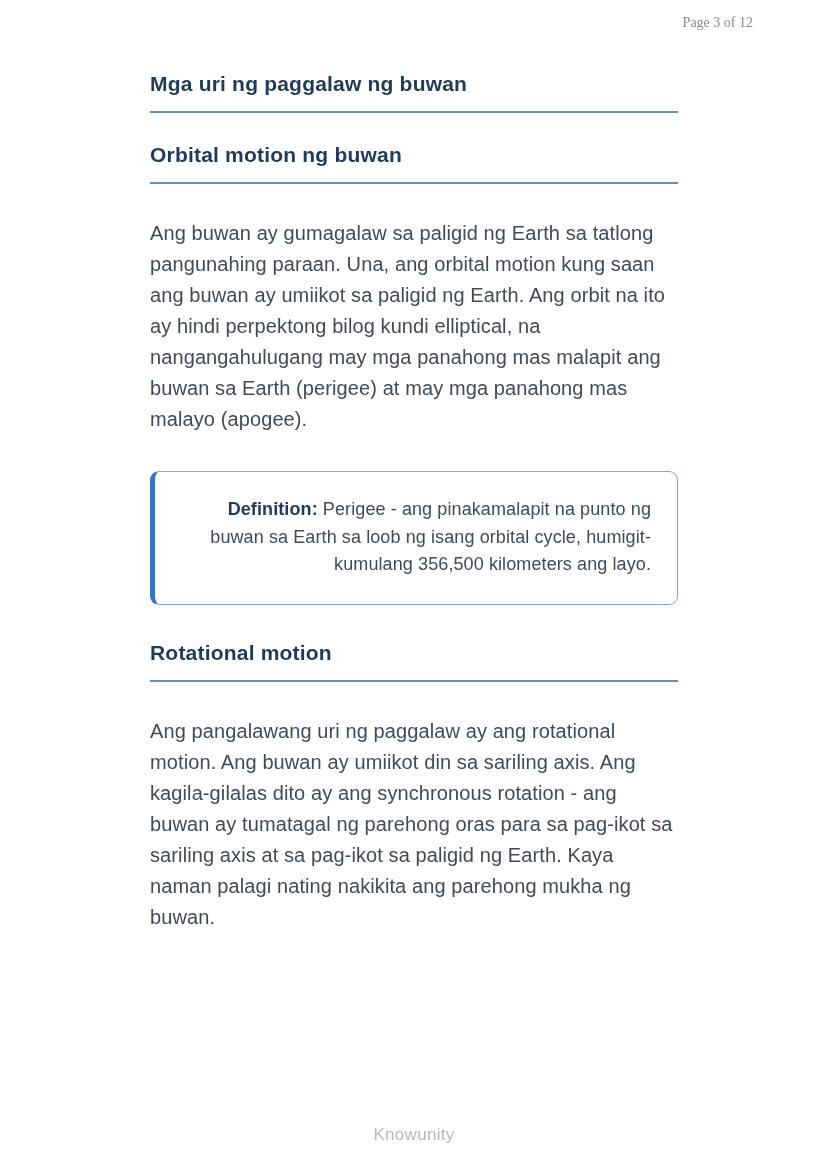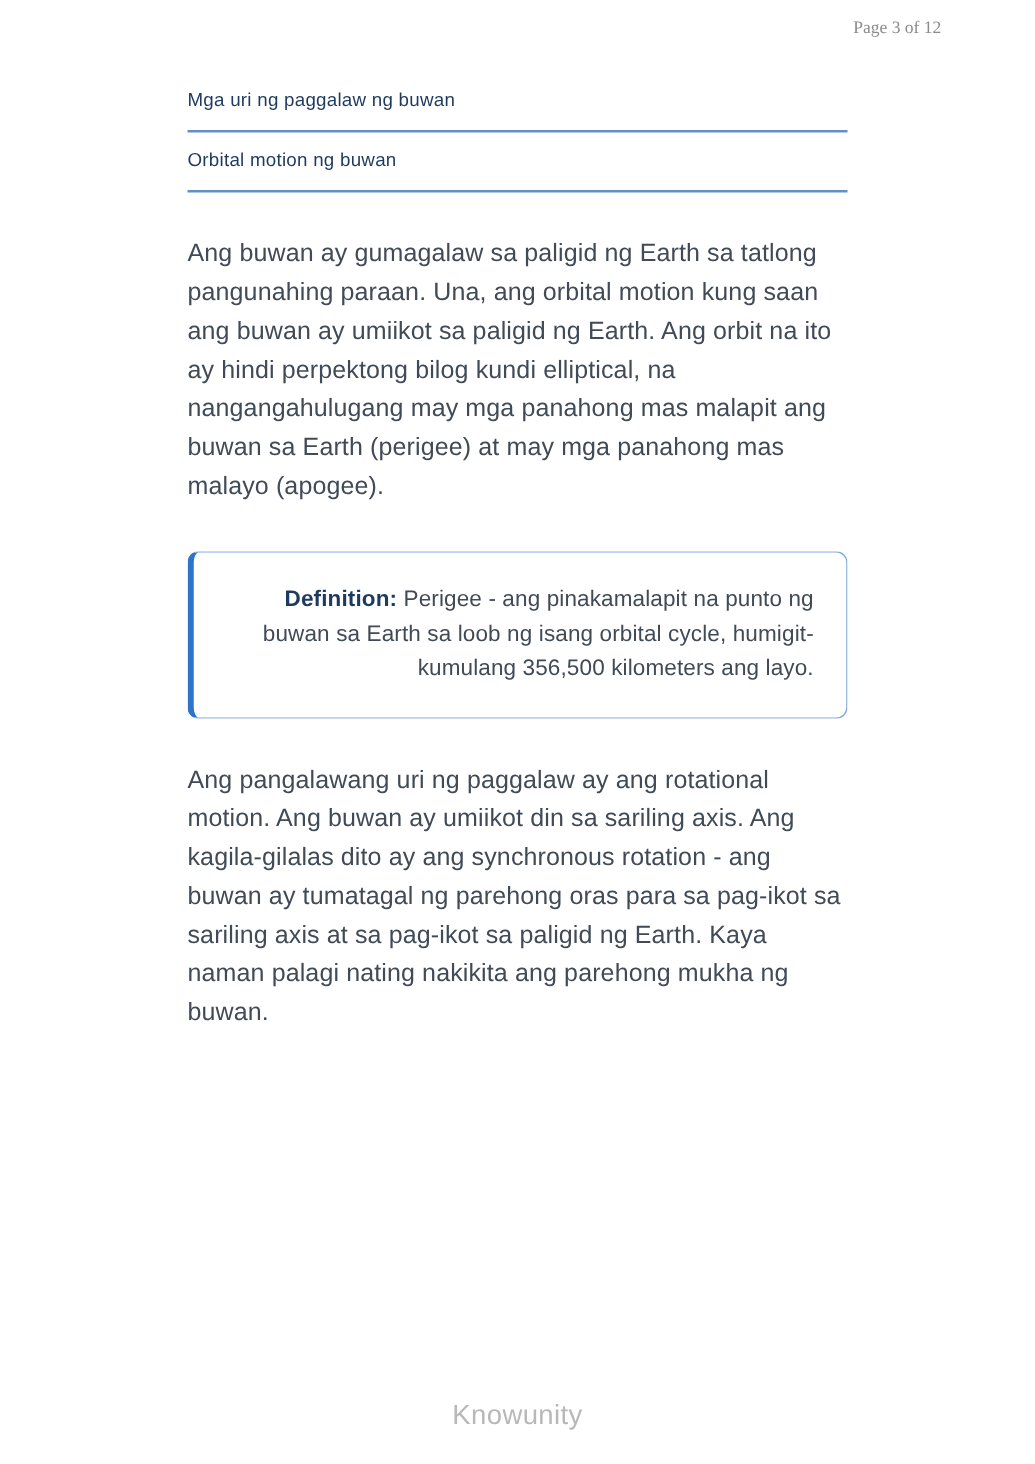--- a/index.html
+++ b/index.html
@@ -30,28 +30,28 @@
     color: var(--color-page-indicator);
   }
   .content {
     position: absolute;
     left: 150px;
     top: 0;
     width: 528px;
     padding-top: 72px;
   }
   .section-heading {
-    font-size: 15px;
-    font-weight: normal;
+    font-size: 21px;
+    font-weight: bold;
     letter-spacing: 0.2px;
     color: var(--color-heading);
     padding-bottom: 15px;
     border-bottom: 2px solid var(--color-rule);
   }
-  .section-heading.stacked { margin-top: 14px; }
+  .section-heading.stacked { margin-top: 30px; }
   .section-heading.rotational { margin-top: 36px; }
   .paragraph {
     margin-top: 34px;
     font-size: 20px;
     line-height: 31px;
     letter-spacing: 0.1px;
     color: var(--color-body);
   }
   .definition-box {
     margin-top: 36px;
@@ -71,21 +71,21 @@
   .definition-label {
     font-weight: bold;
     color: var(--color-heading);
   }
   .footer-brand {
     position: absolute;
     left: 0;
     bottom: 26px;
     width: 100%;
     text-align: center;
-    font-size: 22px;
+    font-size: 17px;
     letter-spacing: 0.3px;
     color: var(--color-footer);
   }
 </style>
 </head>
 <body>
 
 <div class="page-indicator">Page 3 of 12</div>
 
 <div class="content">
@@ -97,18 +97,19 @@
   <p class="paragraph">Ang buwan ay gumagalaw sa paligid ng Earth sa tatlong pangunahing paraan. Una, ang orbital motion kung saan ang buwan ay umiikot sa paligid ng Earth. Ang orbit na ito ay hindi perpektong bilog kundi elliptical, na nangangahulugang may mga panahong mas malapit ang buwan sa Earth (perigee) at may mga panahong mas malayo (apogee).</p>
 
   <div class="definition-box">
     <p class="definition-text">
       <strong class="definition-label">Definition:</strong>
       <span>Perigee - ang pinakamalapit na punto ng buwan sa Earth sa loob ng isang orbital cycle, humigit-kumulang 356,500 kilometers ang layo.</span>
     </p>
   </div>
 
 
+  <h2 class="section-heading rotational">Rotational motion</h2>
 
   <p class="paragraph">Ang pangalawang uri ng paggalaw ay ang rotational motion. Ang buwan ay umiikot din sa sariling axis. Ang kagila-gilalas dito ay ang synchronous rotation - ang buwan ay tumatagal ng parehong oras para sa pag-ikot sa sariling axis at sa pag-ikot sa paligid ng Earth. Kaya naman palagi nating nakikita ang parehong mukha ng buwan.</p>
 
 </div>
 
 <div class="footer-brand">Knowunity</div>
 
 </body></html>

